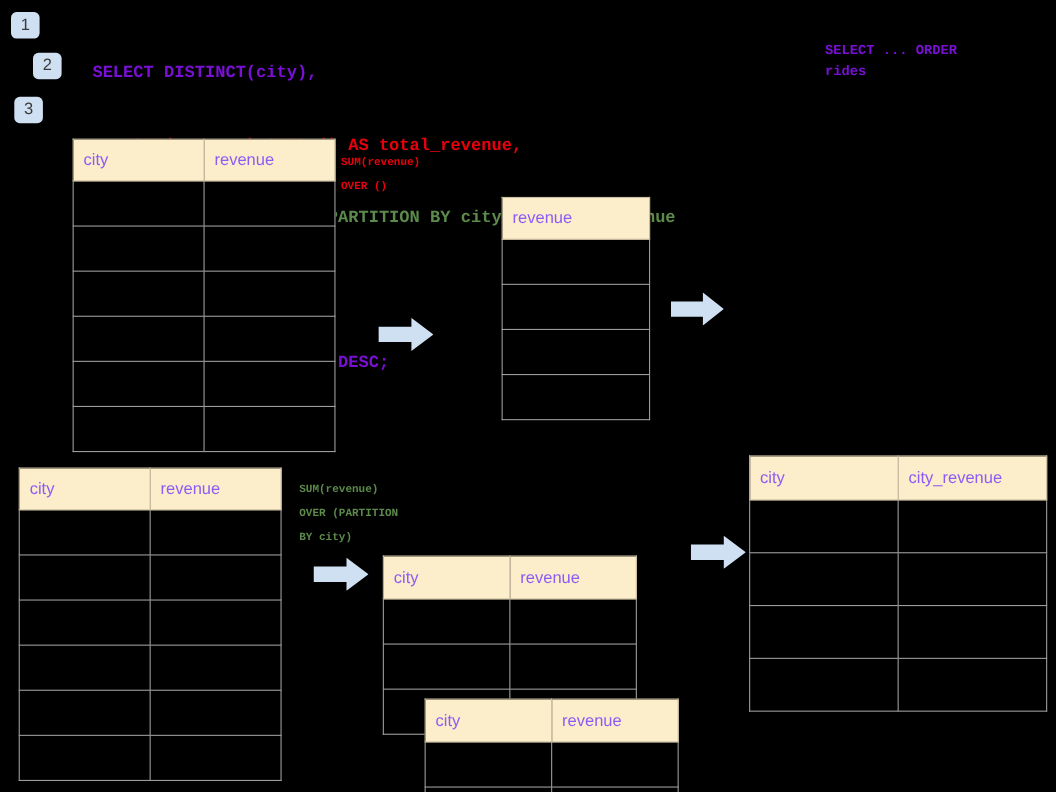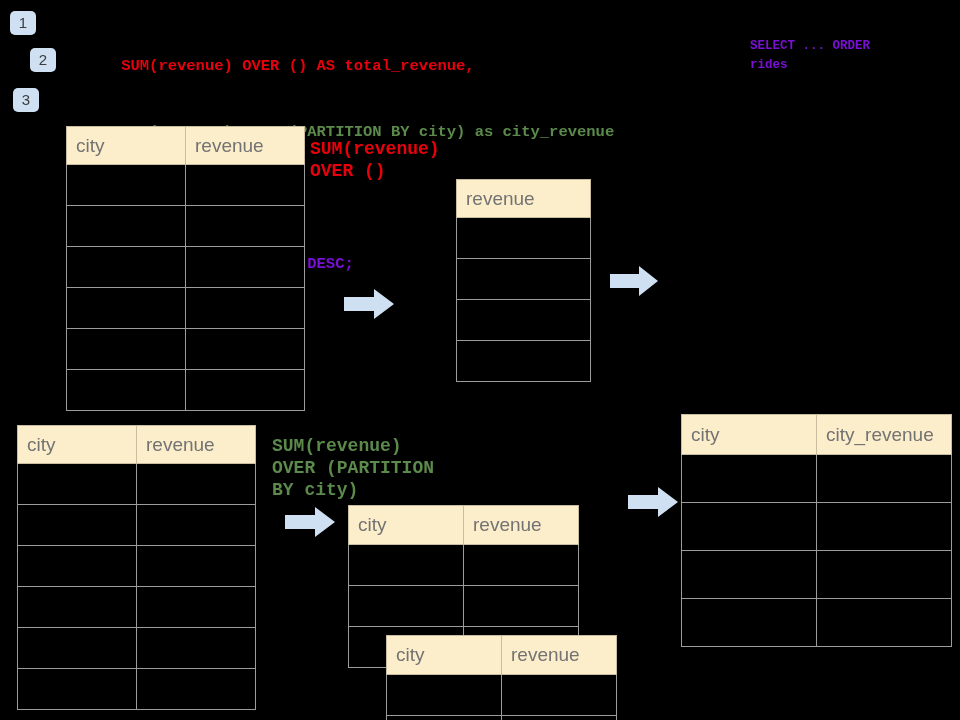--- a/index.html
+++ b/index.html
@@ -54,44 +54,44 @@
     line-height: 19px;
     color: #7a0fd6;
     white-space: pre-wrap;
     width: 160px;
   }
 
   
   .anno {
     position: absolute;
     font-family: "Liberation Mono", "DejaVu Sans Mono", monospace;
-    font-size: 18px;
+    font-size: 10px;
     font-weight: bold;
     line-height: 22px;
     white-space: pre-wrap;
   }
 
   
   .tbl {
     position: absolute;
     border-collapse: collapse;
     table-layout: fixed;
     background: #000000;
   }
   .tbl th, .tbl td {
     border: 1px solid #9c9c9c;
     padding: 0;
     margin: 0;
     box-sizing: border-box;
   }
   .tbl th {
     background: #fdeecb;
-    color: #737373;
+    color: #8b5cf6;
     font-family: "Liberation Sans", sans-serif;
-    font-size: 19px;
+    font-size: 15px;
     font-weight: 400;
     text-align: left;
     padding: 0 0 0 9px;
     border-color: #c9bda0;
   }
   .tbl td {
     background: #000000;
   }
 
   
@@ -102,20 +102,21 @@
 </head>
 <body>
 
 <div id="canvas">
 
   <div class="badge" style="left:10px; top:11px;">1</div>
   <div class="badge" style="left:30px; top:48px;">2</div>
   <div class="badge" style="left:13px; top:88px;">3</div>
 
   <div class="sql" style="left:84px; top:11px;">
+    <div class="sql-line c-purple">SELECT DISTINCT(city),</div>
     <div class="sql-line c-red">    SUM(revenue) OVER () AS total_revenue,</div>
     <div class="sql-line c-green">    SUM(revenue) OVER (PARTITION BY city) as city_revenue</div>
     <div class="sql-line c-purple">  FROM rides</div>
     <div class="sql-line c-purple">  ORDER by city_revenue DESC;</div>
   </div>
 
   <div class="side-note" style="left:750px; top:37px;">SELECT ... ORDER rides</div>
 
   <div class="anno c-red" style="left:310px; top:138px;">SUM(revenue)
 OVER ()</div>

